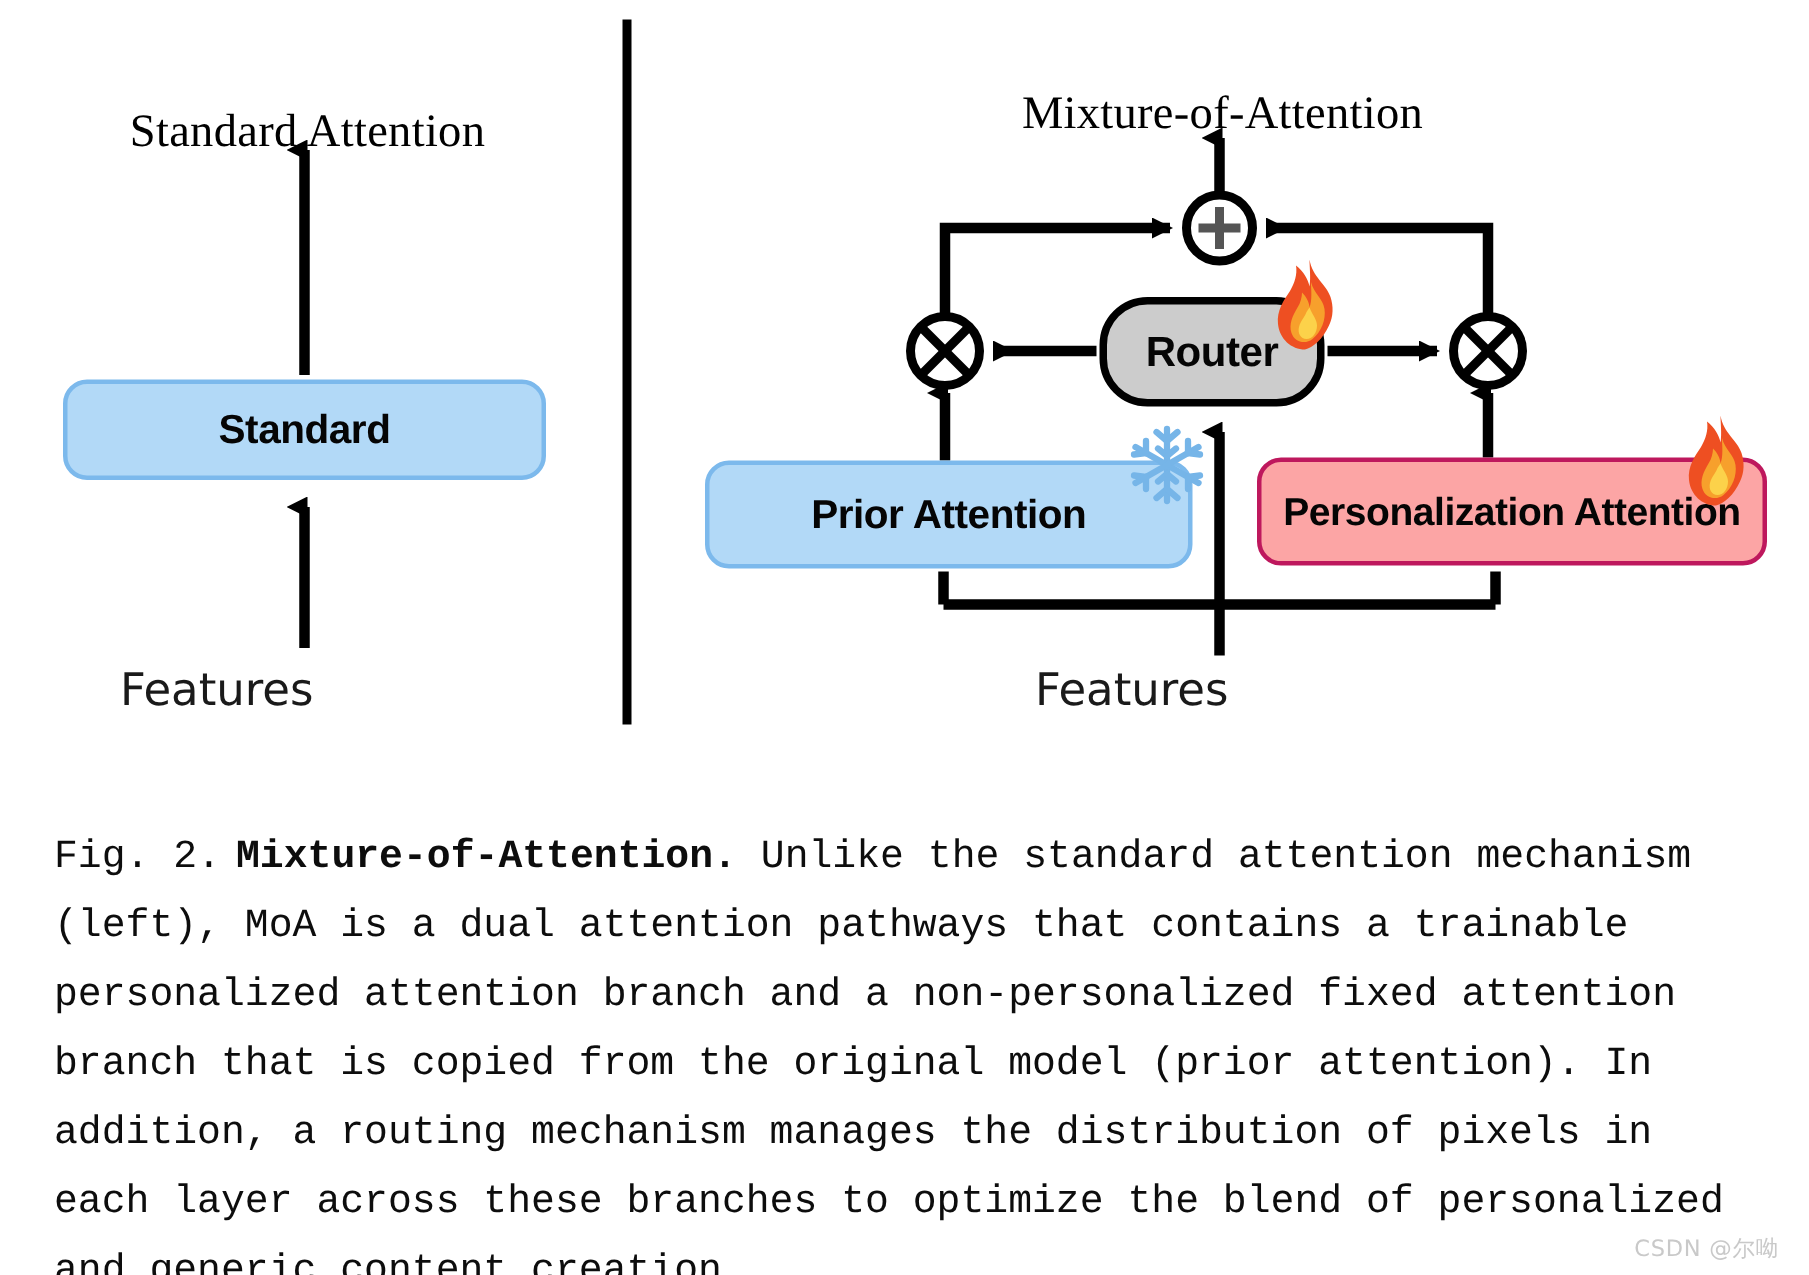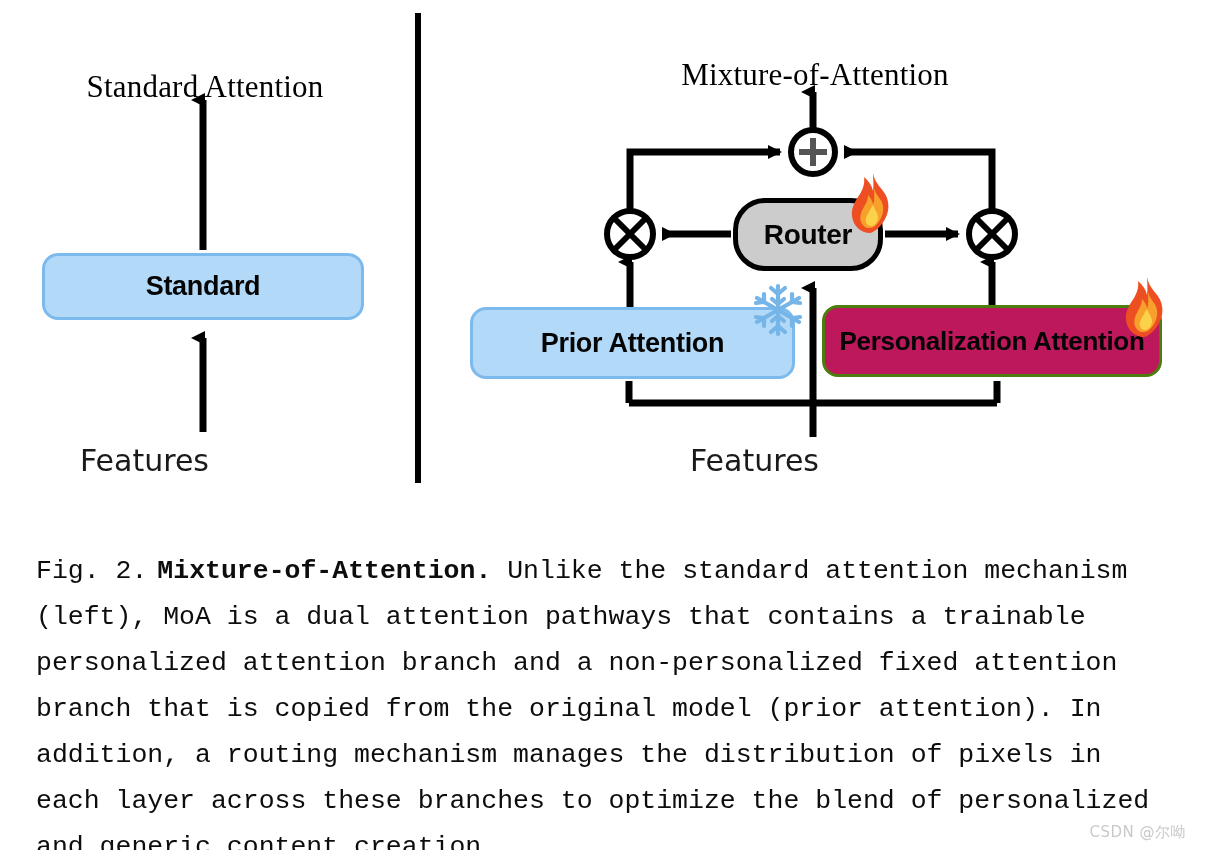--- a/index.html
+++ b/index.html
@@ -74,22 +74,23 @@
     font-weight: bold;
     color: #050505;
     letter-spacing: -0.3px;
     text-align: center;
   }
   .box-blue {
     background: #b2d9f7;
     border: 3px solid #7cb9ec;
   }
   .box-red {
-    background: #be185d;
-    border: 3px solid #4d7c0f;
+    background: #fca5a5;
+    border: 3px solid #be185d;
+    margin-left: 16px;
   }
   .box-gray {
     background: #cccccc;
     border: 5px solid #000000;
     border-radius: 32px;
   }
 
   #box-attention {
     left: 42px;
     top: 253px;

